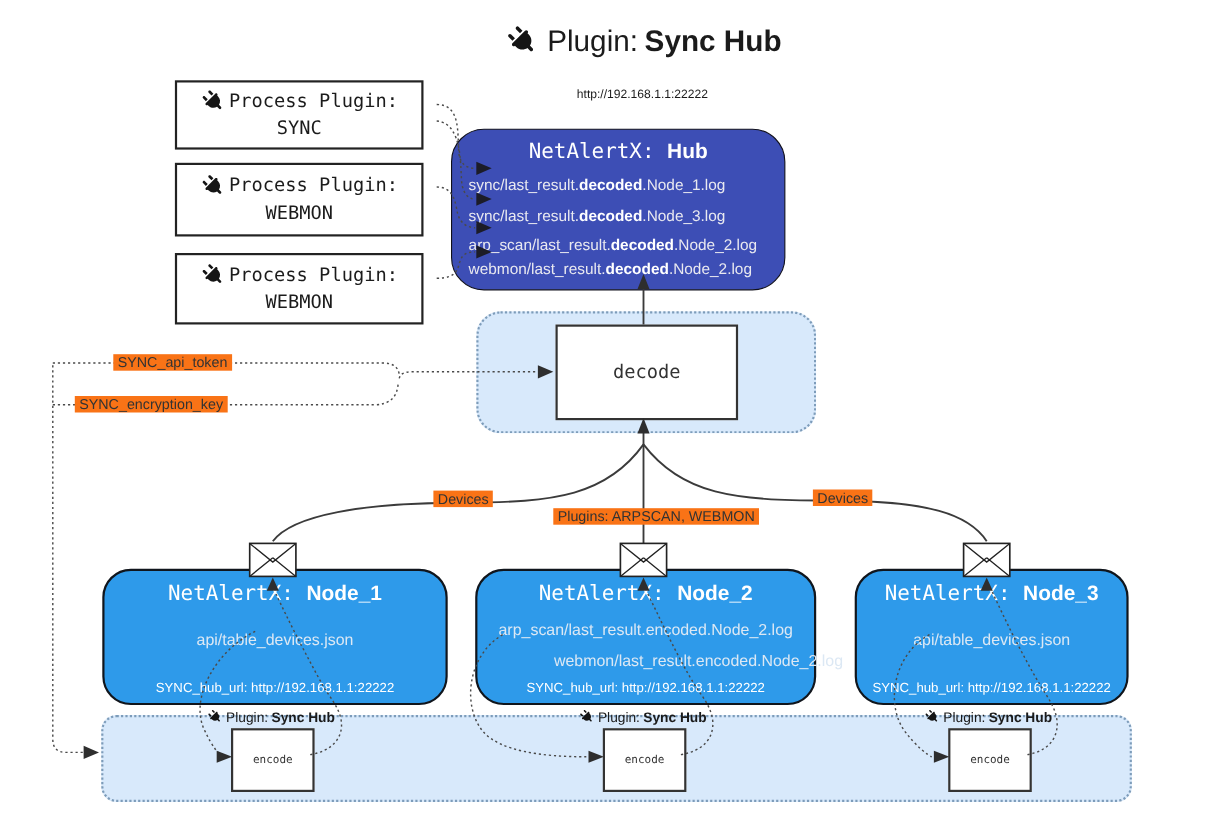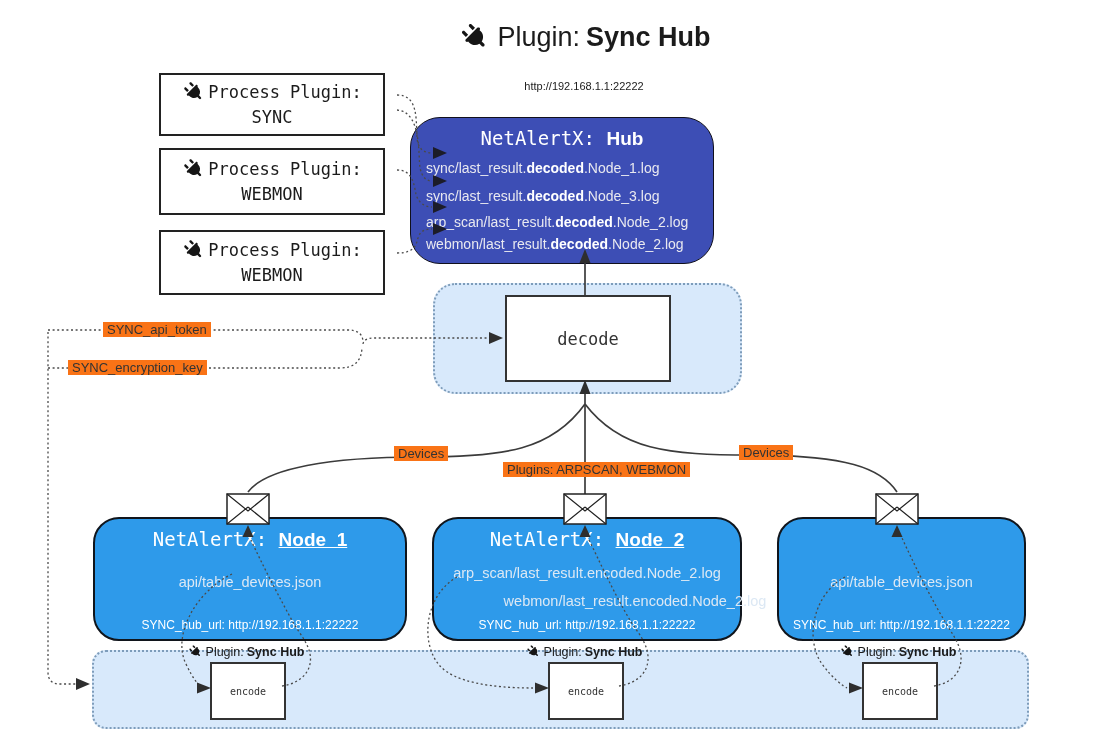--- a/index.html
+++ b/index.html
@@ -41,21 +41,21 @@
 
   .white-box{background:#fff;border:2px solid #333;display:flex;align-items:center;
     justify-content:center;font-family:"DejaVu Sans Mono",monospace;color:#333;z-index:2;}
   .decode-box{left:505px;top:295px;width:162px;height:83px;font-size:17px;}
   .encode-box{top:662px;width:72px;height:54px;font-size:10px;}
 
   .node{top:517px;height:120px;background:var(--node-bg);border:2px solid #10151c;
     border-radius:26px;z-index:1;}
   .node-title{position:absolute;top:9px;left:0;width:100%;text-align:center;color:#fff;
     font-family:"DejaVu Sans Mono",monospace;font-size:19px;white-space:nowrap;}
-  .node-title b{font-family:"Liberation Sans",sans-serif;font-size:19px;font-weight:bold;text-decoration:underline;}
+  .node-title b{font-family:"Liberation Sans",sans-serif;font-size:19px;font-weight:bold;}
   .node-line{position:absolute;left:0;width:100%;height:20px;line-height:20px;text-align:center;
     font-size:14.5px;color:var(--node-text);white-space:nowrap;}
   .node-url{position:absolute;top:99px;left:0;width:100%;text-align:center;font-size:12px;color:#fff;white-space:nowrap;}
 
   .enc-label{top:644px;width:140px;display:flex;align-items:center;justify-content:center;gap:3px;
     font-size:12.5px;color:#1b1b1b;z-index:3;white-space:nowrap;}
   .enc-label b{font-weight:bold;}
 
   #overlay{position:absolute;left:0;top:0;z-index:5;pointer-events:none;}
   .edge-label{background:#f97316;padding:0 4px;font-size:13px;color:#333;z-index:6;white-space:nowrap;}
@@ -128,20 +128,21 @@
     <div class="node-line" style="top:53px;">api/table_devices.json</div>
     <div class="node-url">SYNC_hub_url: http://192.168.1.1:22222</div>
   </div>
   <div class="abs node" style="left:432px;width:306px;">
     <div class="node-title"><span>NetAlertX: </span><b>Node_2</b></div>
     <div class="node-line" style="top:44px;">arp_scan/last_result.encoded.Node_2.log</div>
     <div class="node-line" style="top:72px;padding-left:48px;">webmon/last_result.encoded.Node_2.log</div>
     <div class="node-url">SYNC_hub_url: http://192.168.1.1:22222</div>
   </div>
   <div class="abs node" style="left:777px;width:245px;">
+    <div class="node-title"><span>NetAlertX: </span><b>Node_3</b></div>
     <div class="node-line" style="top:53px;">api/table_devices.json</div>
     <div class="node-url">SYNC_hub_url: http://192.168.1.1:22222</div>
   </div>
 
   <div class="abs panel bottom-panel"></div>
 
   <div class="abs enc-label" style="left:176px;">
     <svg class="plug sm">
         <use href="#plug"></use>
       </svg>

